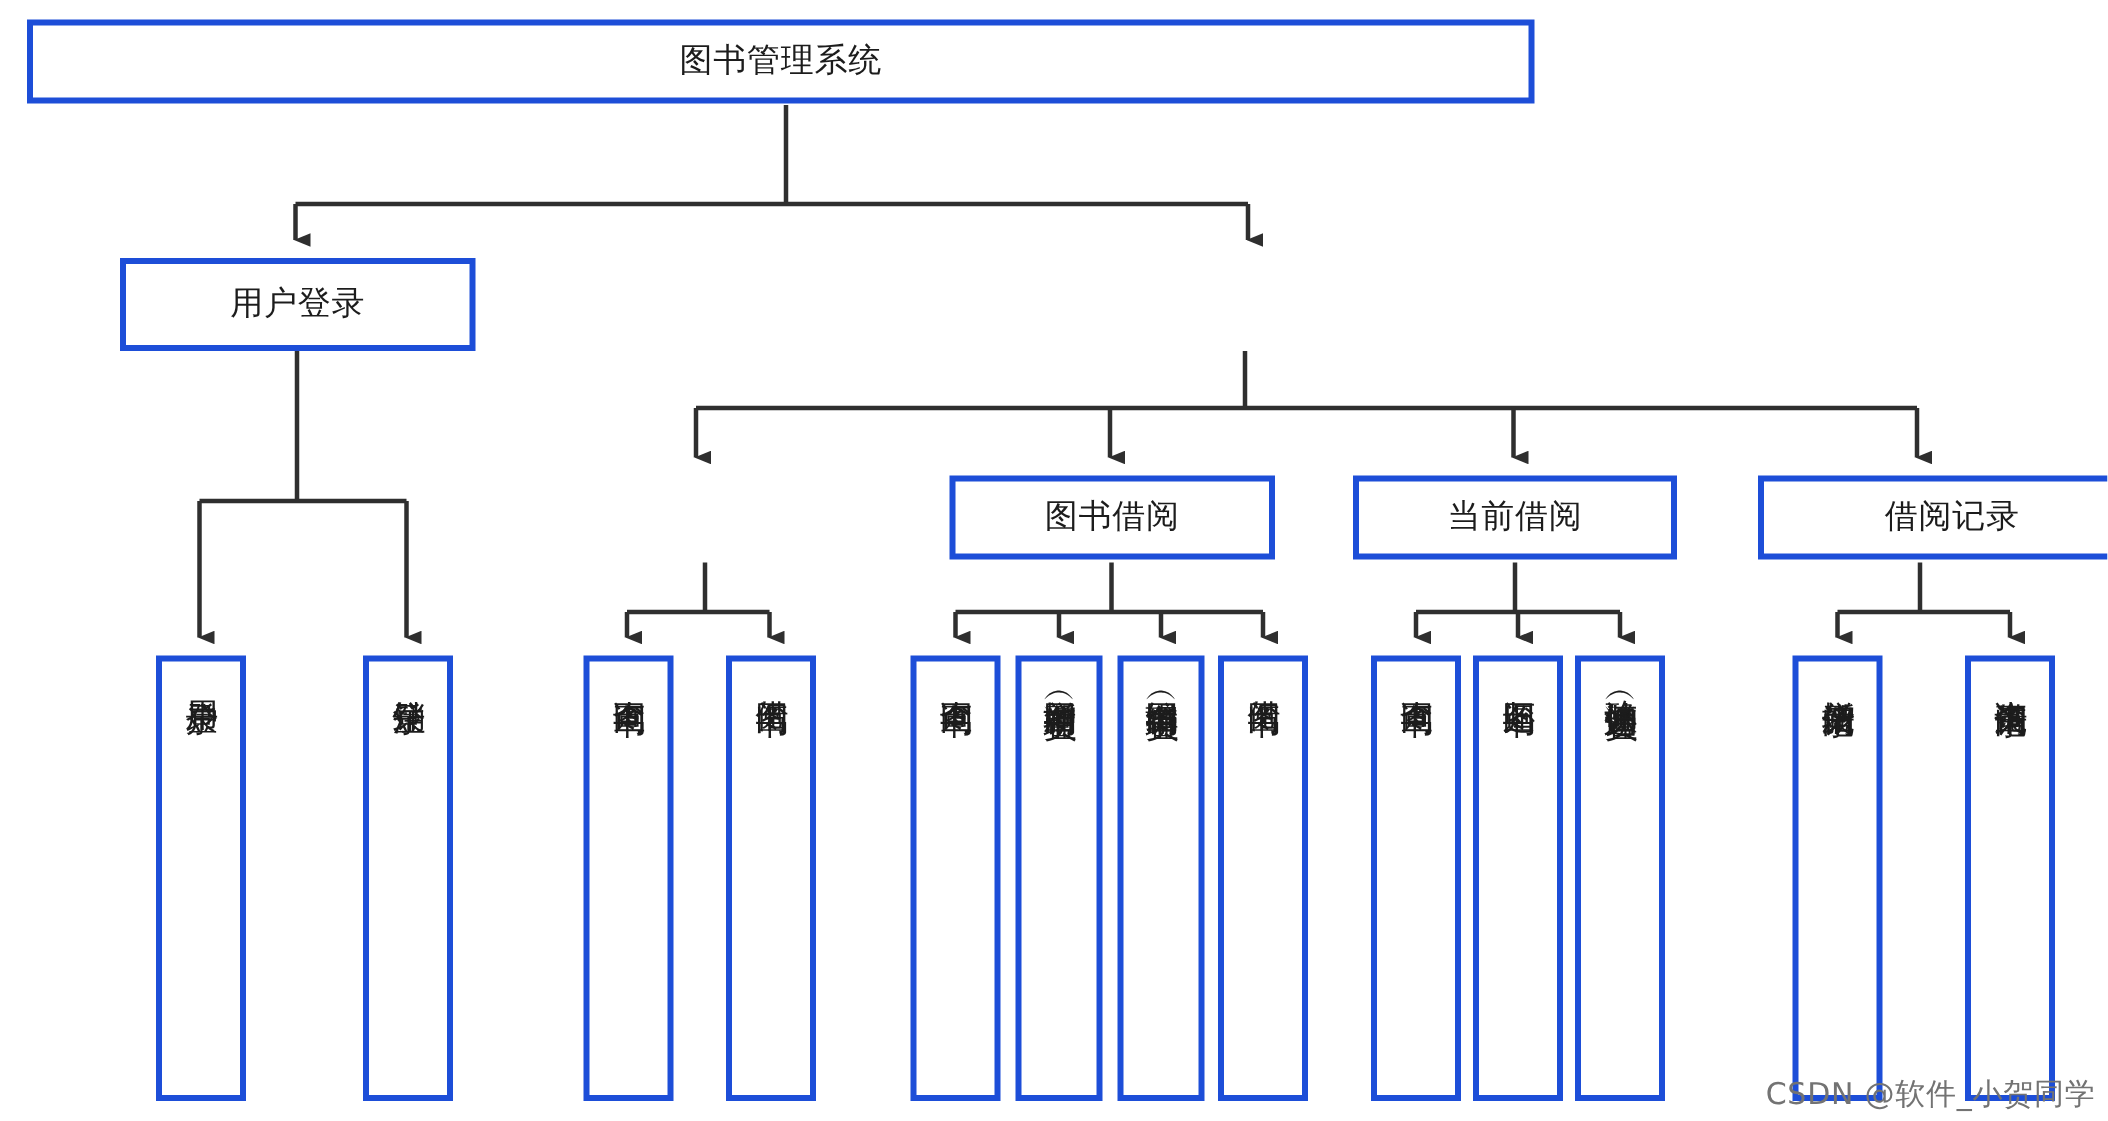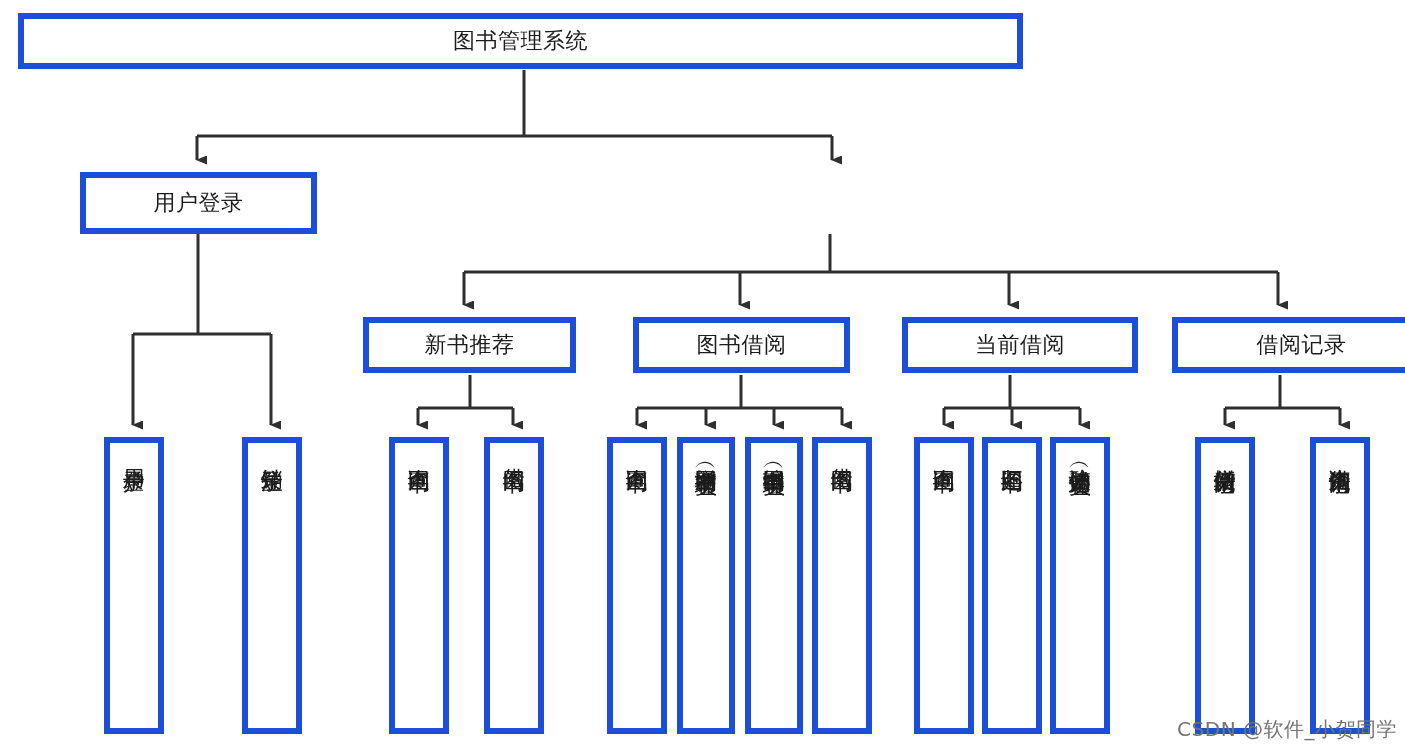--- a/index.html
+++ b/index.html
@@ -23,21 +23,21 @@
     left: 0;
     top: 0;
     width: 1405px;
     height: 747px;
     pointer-events: none;
   }
   .node {
     position: absolute;
     box-sizing: border-box;
     background: #ffffff;
-    border: 6px solid #1d4ed8;
+    border: 4px solid #1d4ed8;
     display: flex;
     align-items: center;
     justify-content: center;
     z-index: 2;
   }
   .node .label {
     color: #1c1c1c;
     font-size: 21px;
     line-height: 1.18;
     text-align: center;
@@ -125,27 +125,24 @@
   </svg>
 
   <div class="node root" style="left:18px; top:13px; width:1005px; height:56px;">
     <span class="label">图书管理系统</span>
   </div>
 
   <div class="node level2" style="left:80px; top:172px; width:237px; height:62px;">
     <span class="label">用户登录</span>
   </div>
 
-  <div class="node level2" style="left:363px; top:317px; width:213px; height:56px;">
-    <span class="label">新书推荐</span>
-  </div>
   <div class="node level2" style="left:633px; top:317px; width:217px; height:56px;align-items:center;">
     <span class="label">图书借阅</span>
   </div>
-  <div class="node level2" style="left:902px; top:317px; width:236px; height:56px;">
+  <div class="node level2" style="left:902px; top:317px; width:216px; height:56px;">
     <span class="label">当前借阅</span>
   </div>
   <div class="node level2" style="left:1172px; top:317px; width:259px; height:56px;">
     <span class="label">借阅记录</span>
   </div>
 
   <div class="node leaf" style="left:104px; top:437px; width:60px; height:297px;">
     <span class="label">用户登录</span>
   </div>
   <div class="node leaf" style="left:242px; top:437px; width:60px; height:297px;">

